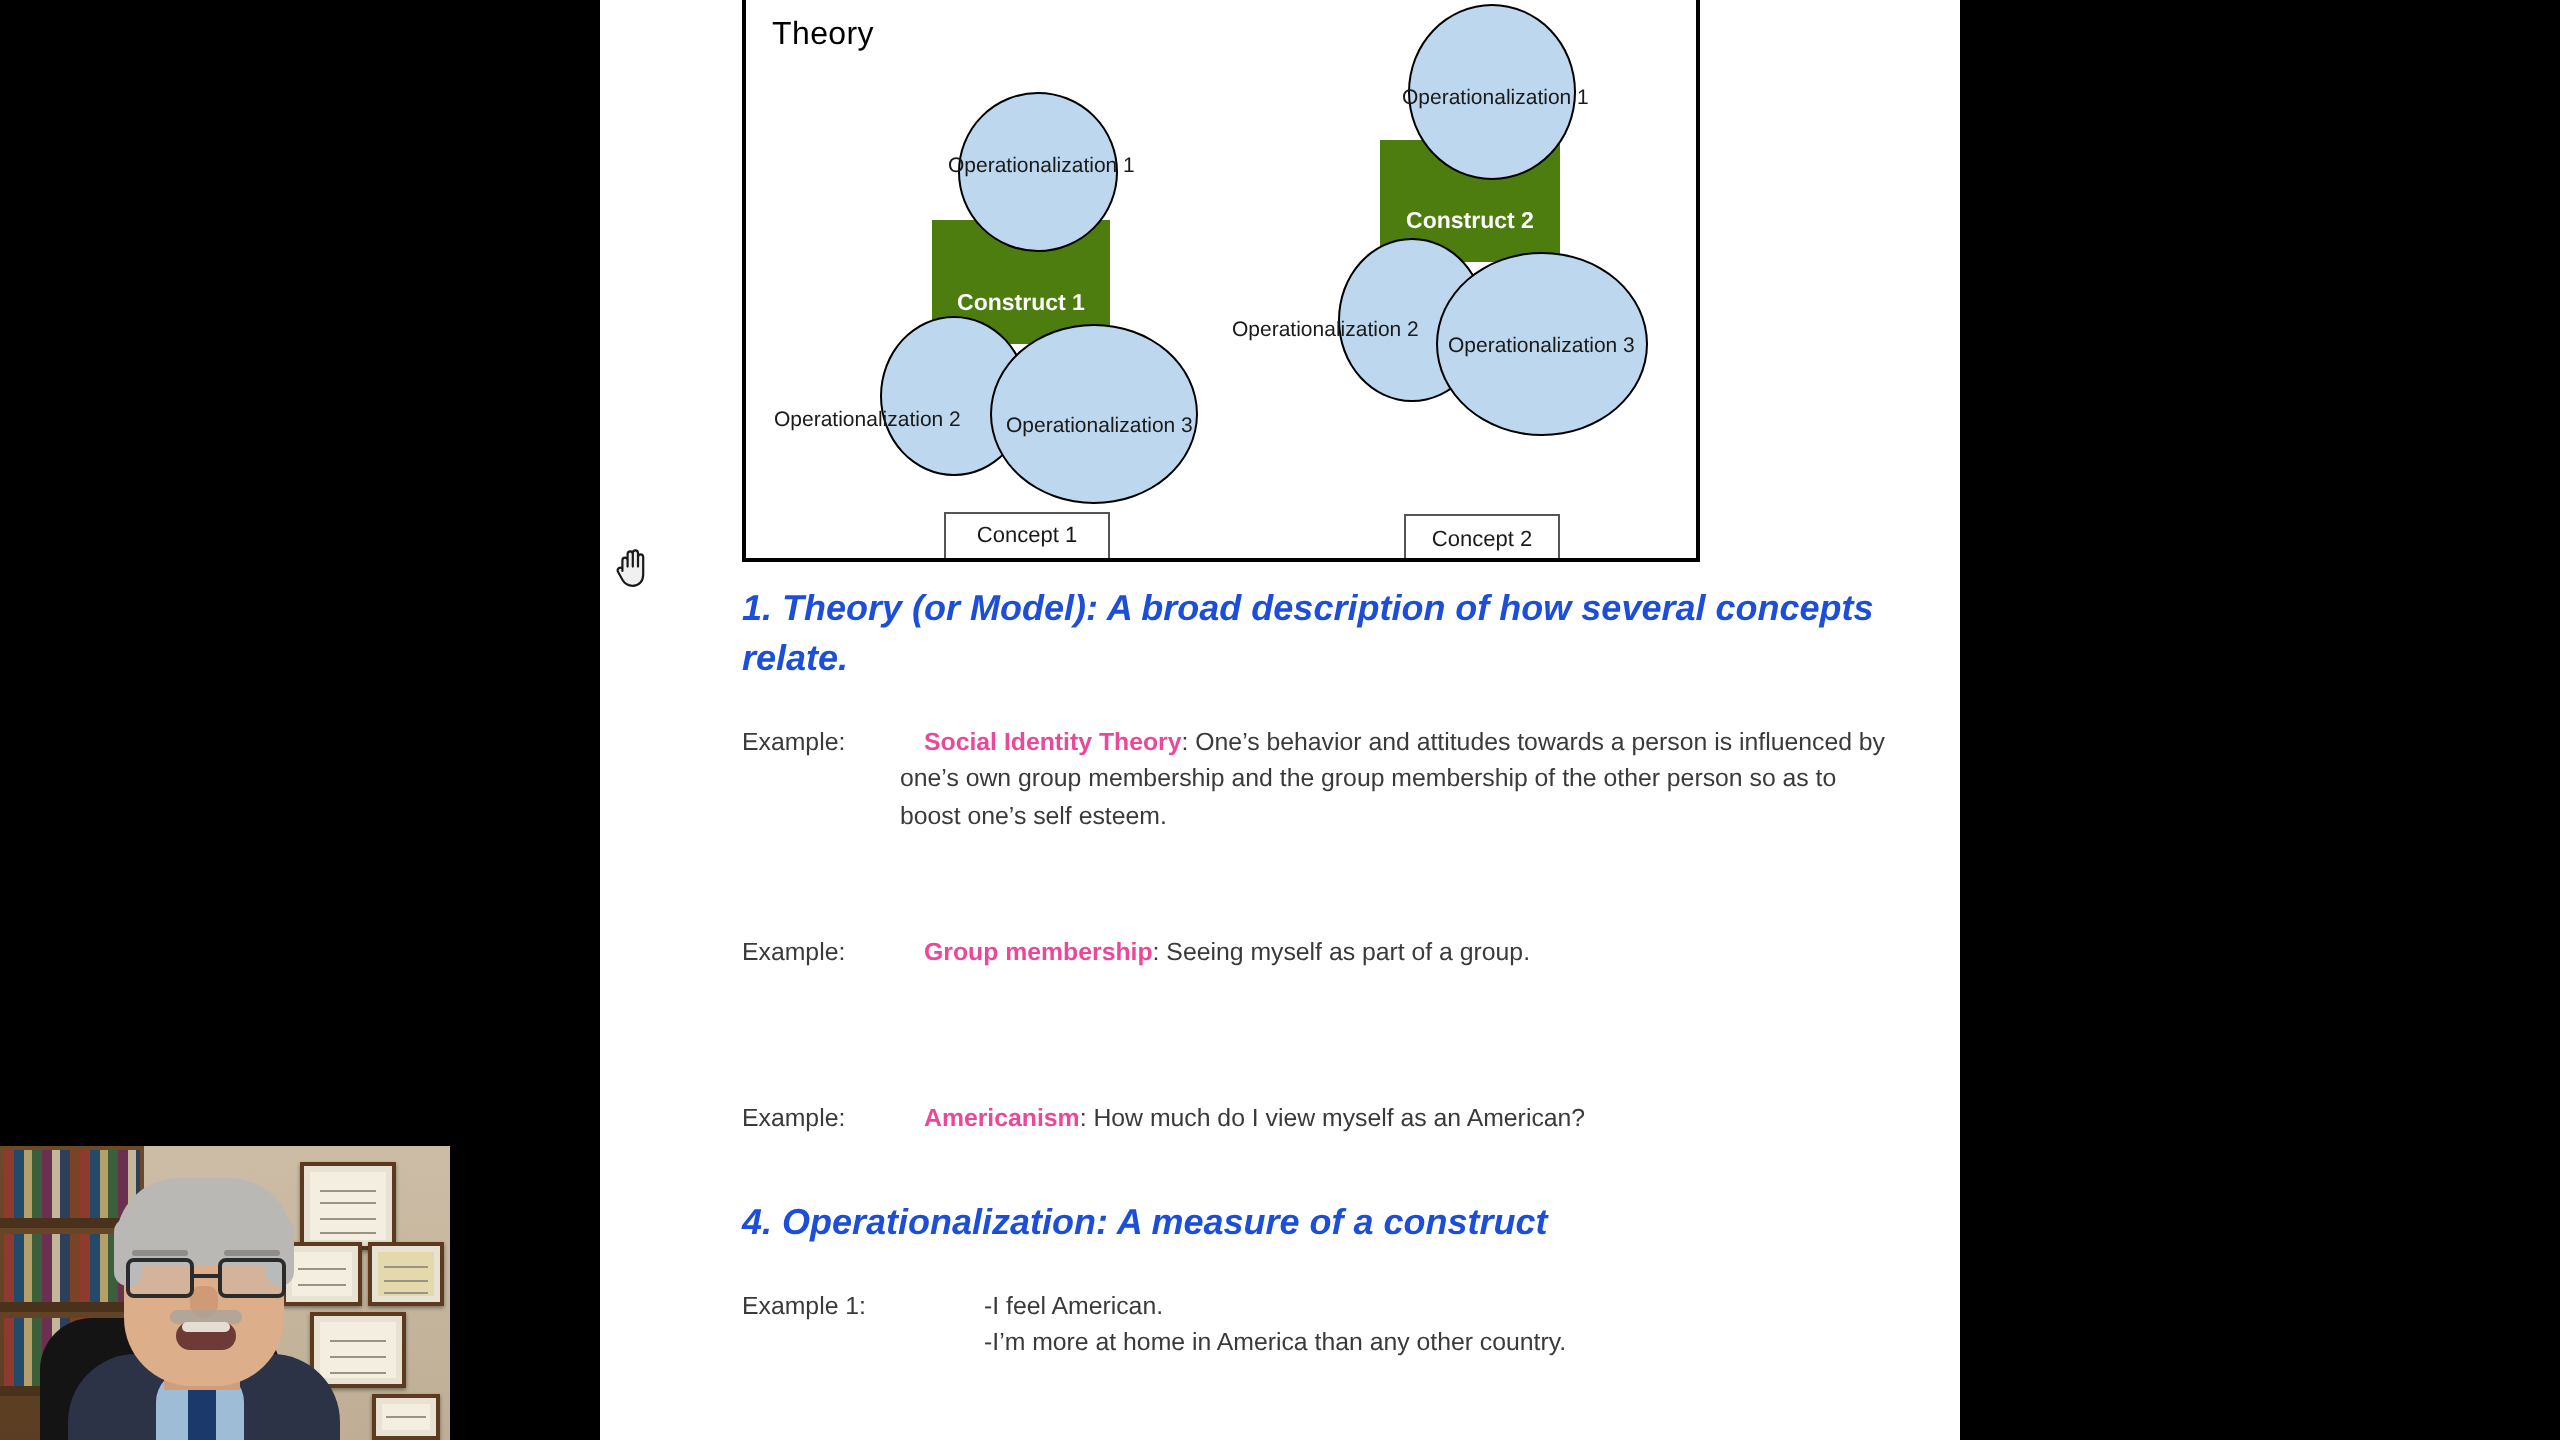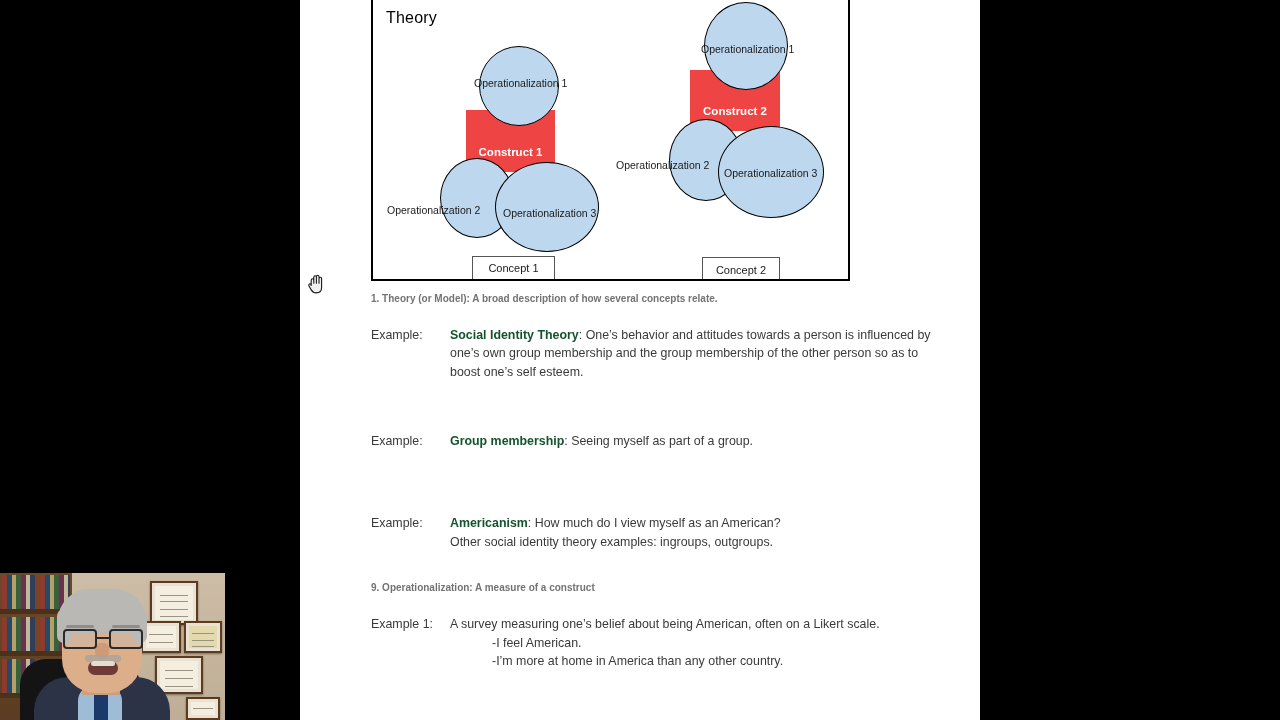--- a/index.html
+++ b/index.html
@@ -37,21 +37,21 @@
   #diagram-title {
     position: absolute;
     left: 13px; top: 9px;
     font-size: 16px;
     font-weight: normal;
     color: #000;
     letter-spacing: .2px;
   }
   .construct-box {
     position: absolute;
-    background: #ef4444;
+    background: #4d7c0f;
     color: #fff;
     font-size: 11.5px;
     font-weight: bold;
     text-align: center;
     font-family: "Liberation Sans", sans-serif;
   }
   .construct-box > span {
     position: absolute;
     left: 0; right: 0;
     bottom: 14px;
@@ -83,35 +83,36 @@
 
   
   #body-text {
     position: absolute;
     left: 71px;
     top: 292px;
     width: 580px;
     color: #231f20;
   }
   .heading {
-    font-size: 10px;
+    font-size: 18px;
     font-weight: bold;
     line-height: 1.38;
-    color: #737373;
+    color: #1d4ed8;
+    font-style: italic;
   }
   .heading .indent2 { display:block; padding-left: 40px; }
   .ex-row {
     display: flex;
     font-size: 12.4px;
     line-height: 1.5;
     color: #3a3a3a;
   }
   .ex-label { width: 79px; flex: 0 0 79px; }
   .ex-body  { flex: 1 1 auto; }
-  .ex-body b { color: #14532d; font-weight: bold; }
+  .ex-body b { color: #ec4899; font-weight: bold; margin-left: 12px; }
   .sub-item { padding-left: 42px; }
   .gap-m { height: 20px; }
   .gap-l { height: 30px; }
 
   
   #webcam {
     position: absolute;
     left: 0; top: 573px;
     width: 225px; height: 147px;
     overflow: hidden;
@@ -246,33 +247,31 @@
         </div>
       </div>
 
       <div style="height:44px"></div>
 
       <div class="gap-m"></div>
       <div class="ex-row">
         <div class="ex-label">Example:</div>
         <div class="ex-body">
           <div><b>Americanism</b><span>: How much do I view myself as an American?</span></div>
-          <div>Other social identity theory examples: ingroups, outgroups.</div>
         </div>
       </div>
 
       <div class="gap-l"></div>
 
-      <div class="heading">9. Operationalization: A measure of a construct</div>
+      <div class="heading">4. Operationalization: A measure of a construct</div>
       <div class="gap-m"></div>
 
       <div class="ex-row">
         <div class="ex-label">Example 1:</div>
         <div class="ex-body">
-          <div>A survey measuring one’s belief about being American, often on a Likert scale.</div>
           <div class="sub-item">-I feel American.</div>
           <div class="sub-item">-I’m more at home in America than any other country.</div>
 
         </div>
       </div>
 
     </div>
   </div>
 
   <div id="webcam">

